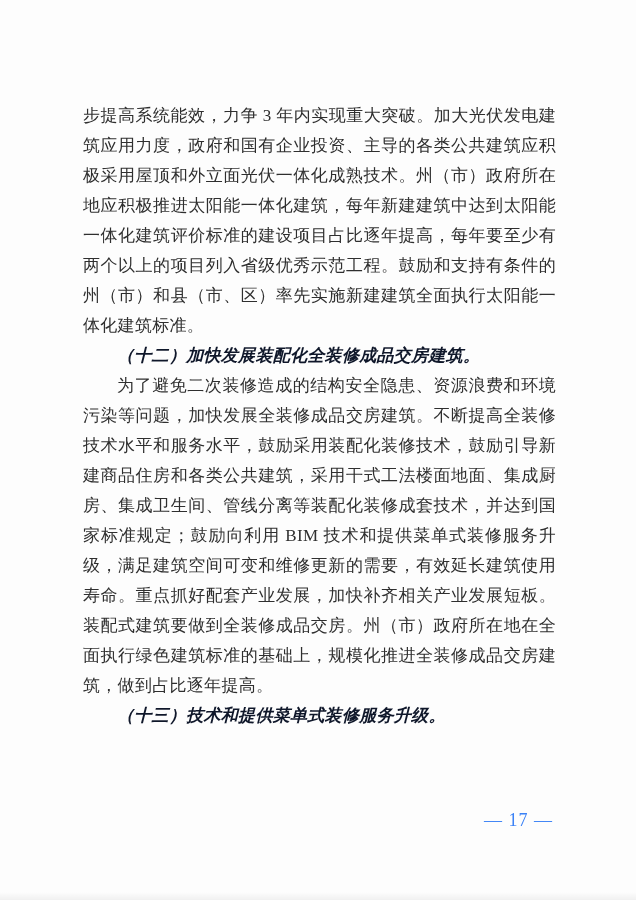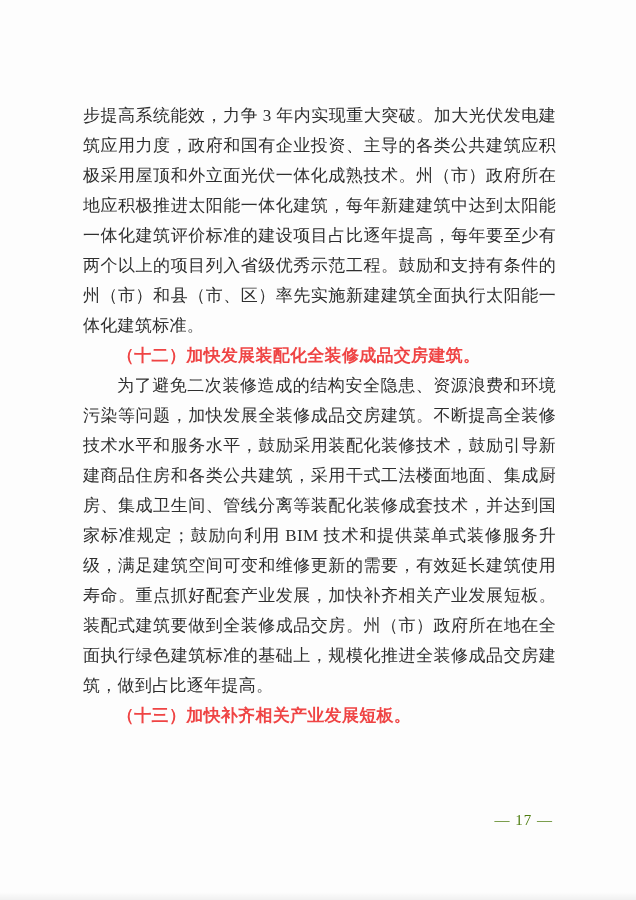--- a/index.html
+++ b/index.html
@@ -42,41 +42,42 @@
   }
   .para-body {
     text-indent: 2em;
   }
   .para-cont {
     text-indent: 0;
   }
   .para-heading {
     text-indent: 2em;
     font-weight: 700;
-    color: #ef4444;
+    color: #0f172a;
+    font-style: italic;
   }
   .page-number {
     position: absolute;
     top: 810px;
     right: 83px;
-    font-size: 15px;
+    font-size: 18px;
     line-height: 20px;
-    color: #4d7c0f;
+    color: #3b82f6;
     letter-spacing: 1px;
   }
 </style>
 </head>
 <body>
 
 <div class="page">
 
   <div class="content">
     <p class="para-cont">步提高系统能效，力争 3 年内实现重大突破。加大光伏发电建筑应用力度，政府和国有企业投资、主导的各类公共建筑应积极采用屋顶和外立面光伏一体化成熟技术。州（市）政府所在地应积极推进太阳能一体化建筑，每年新建建筑中达到太阳能一体化建筑评价标准的建设项目占比逐年提高，每年要至少有两个以上的项目列入省级优秀示范工程。鼓励和支持有条件的州（市）和县（市、区）率先实施新建建筑全面执行太阳能一体化建筑标准。</p>
     <p class="para-heading">（十二）加快发展装配化全装修成品交房建筑。</p>
     <p class="para-body">为了避免二次装修造成的结构安全隐患、资源浪费和环境污染等问题，加快发展全装修成品交房建筑。不断提高全装修技术水平和服务水平，鼓励采用装配化装修技术，鼓励引导新建商品住房和各类公共建筑，采用干式工法楼面地面、集成厨房、集成卫生间、管线分离等装配化装修成套技术，并达到国家标准规定；鼓励向利用 BIM 技术和提供菜单式装修服务升级，满足建筑空间可变和维修更新的需要，有效延长建筑使用寿命。重点抓好配套产业发展，加快补齐相关产业发展短板。装配式建筑要做到全装修成品交房。州（市）政府所在地在全面执行绿色建筑标准的基础上，规模化推进全装修成品交房建筑，做到占比逐年提高。</p>
-    <p class="para-heading">（十三）加快补齐相关产业发展短板。</p>
+    <p class="para-heading">（十三）技术和提供菜单式装修服务升级。</p>
   </div>
 
   <div class="page-number">— 17 —</div>
 
   <div class="page-bottom-edge"></div>
 
 </div>
 
 </body></html>

